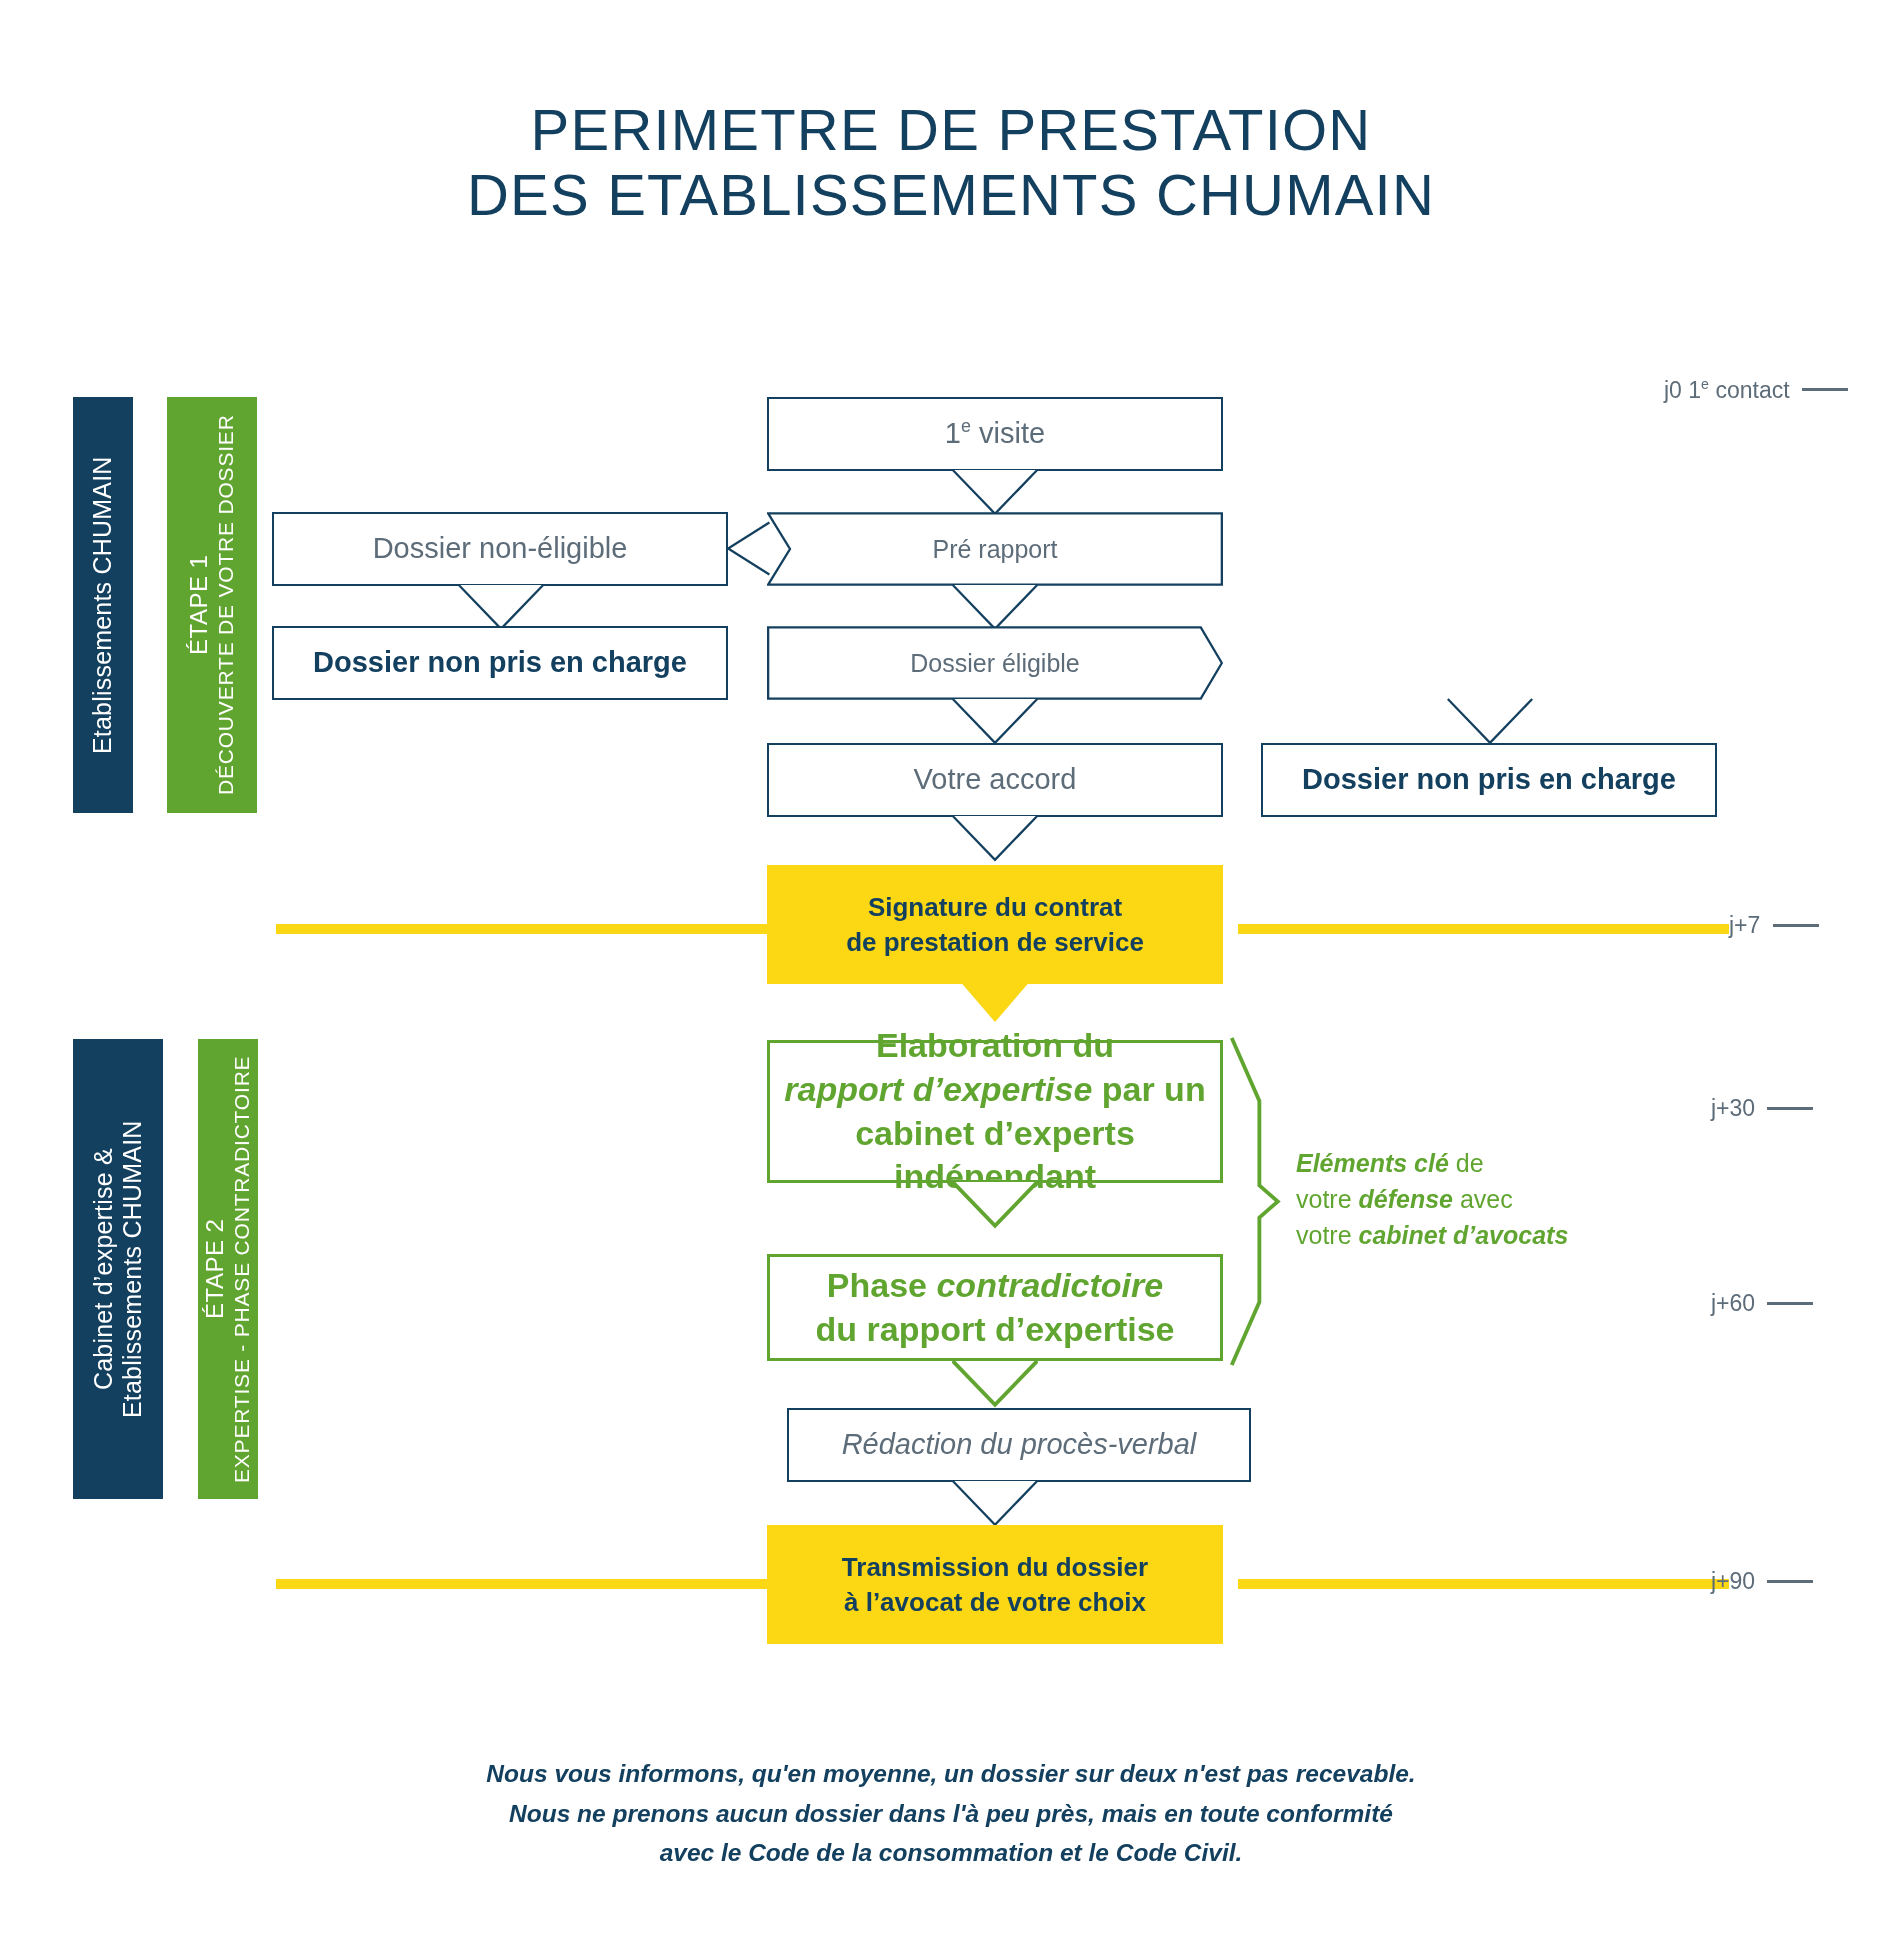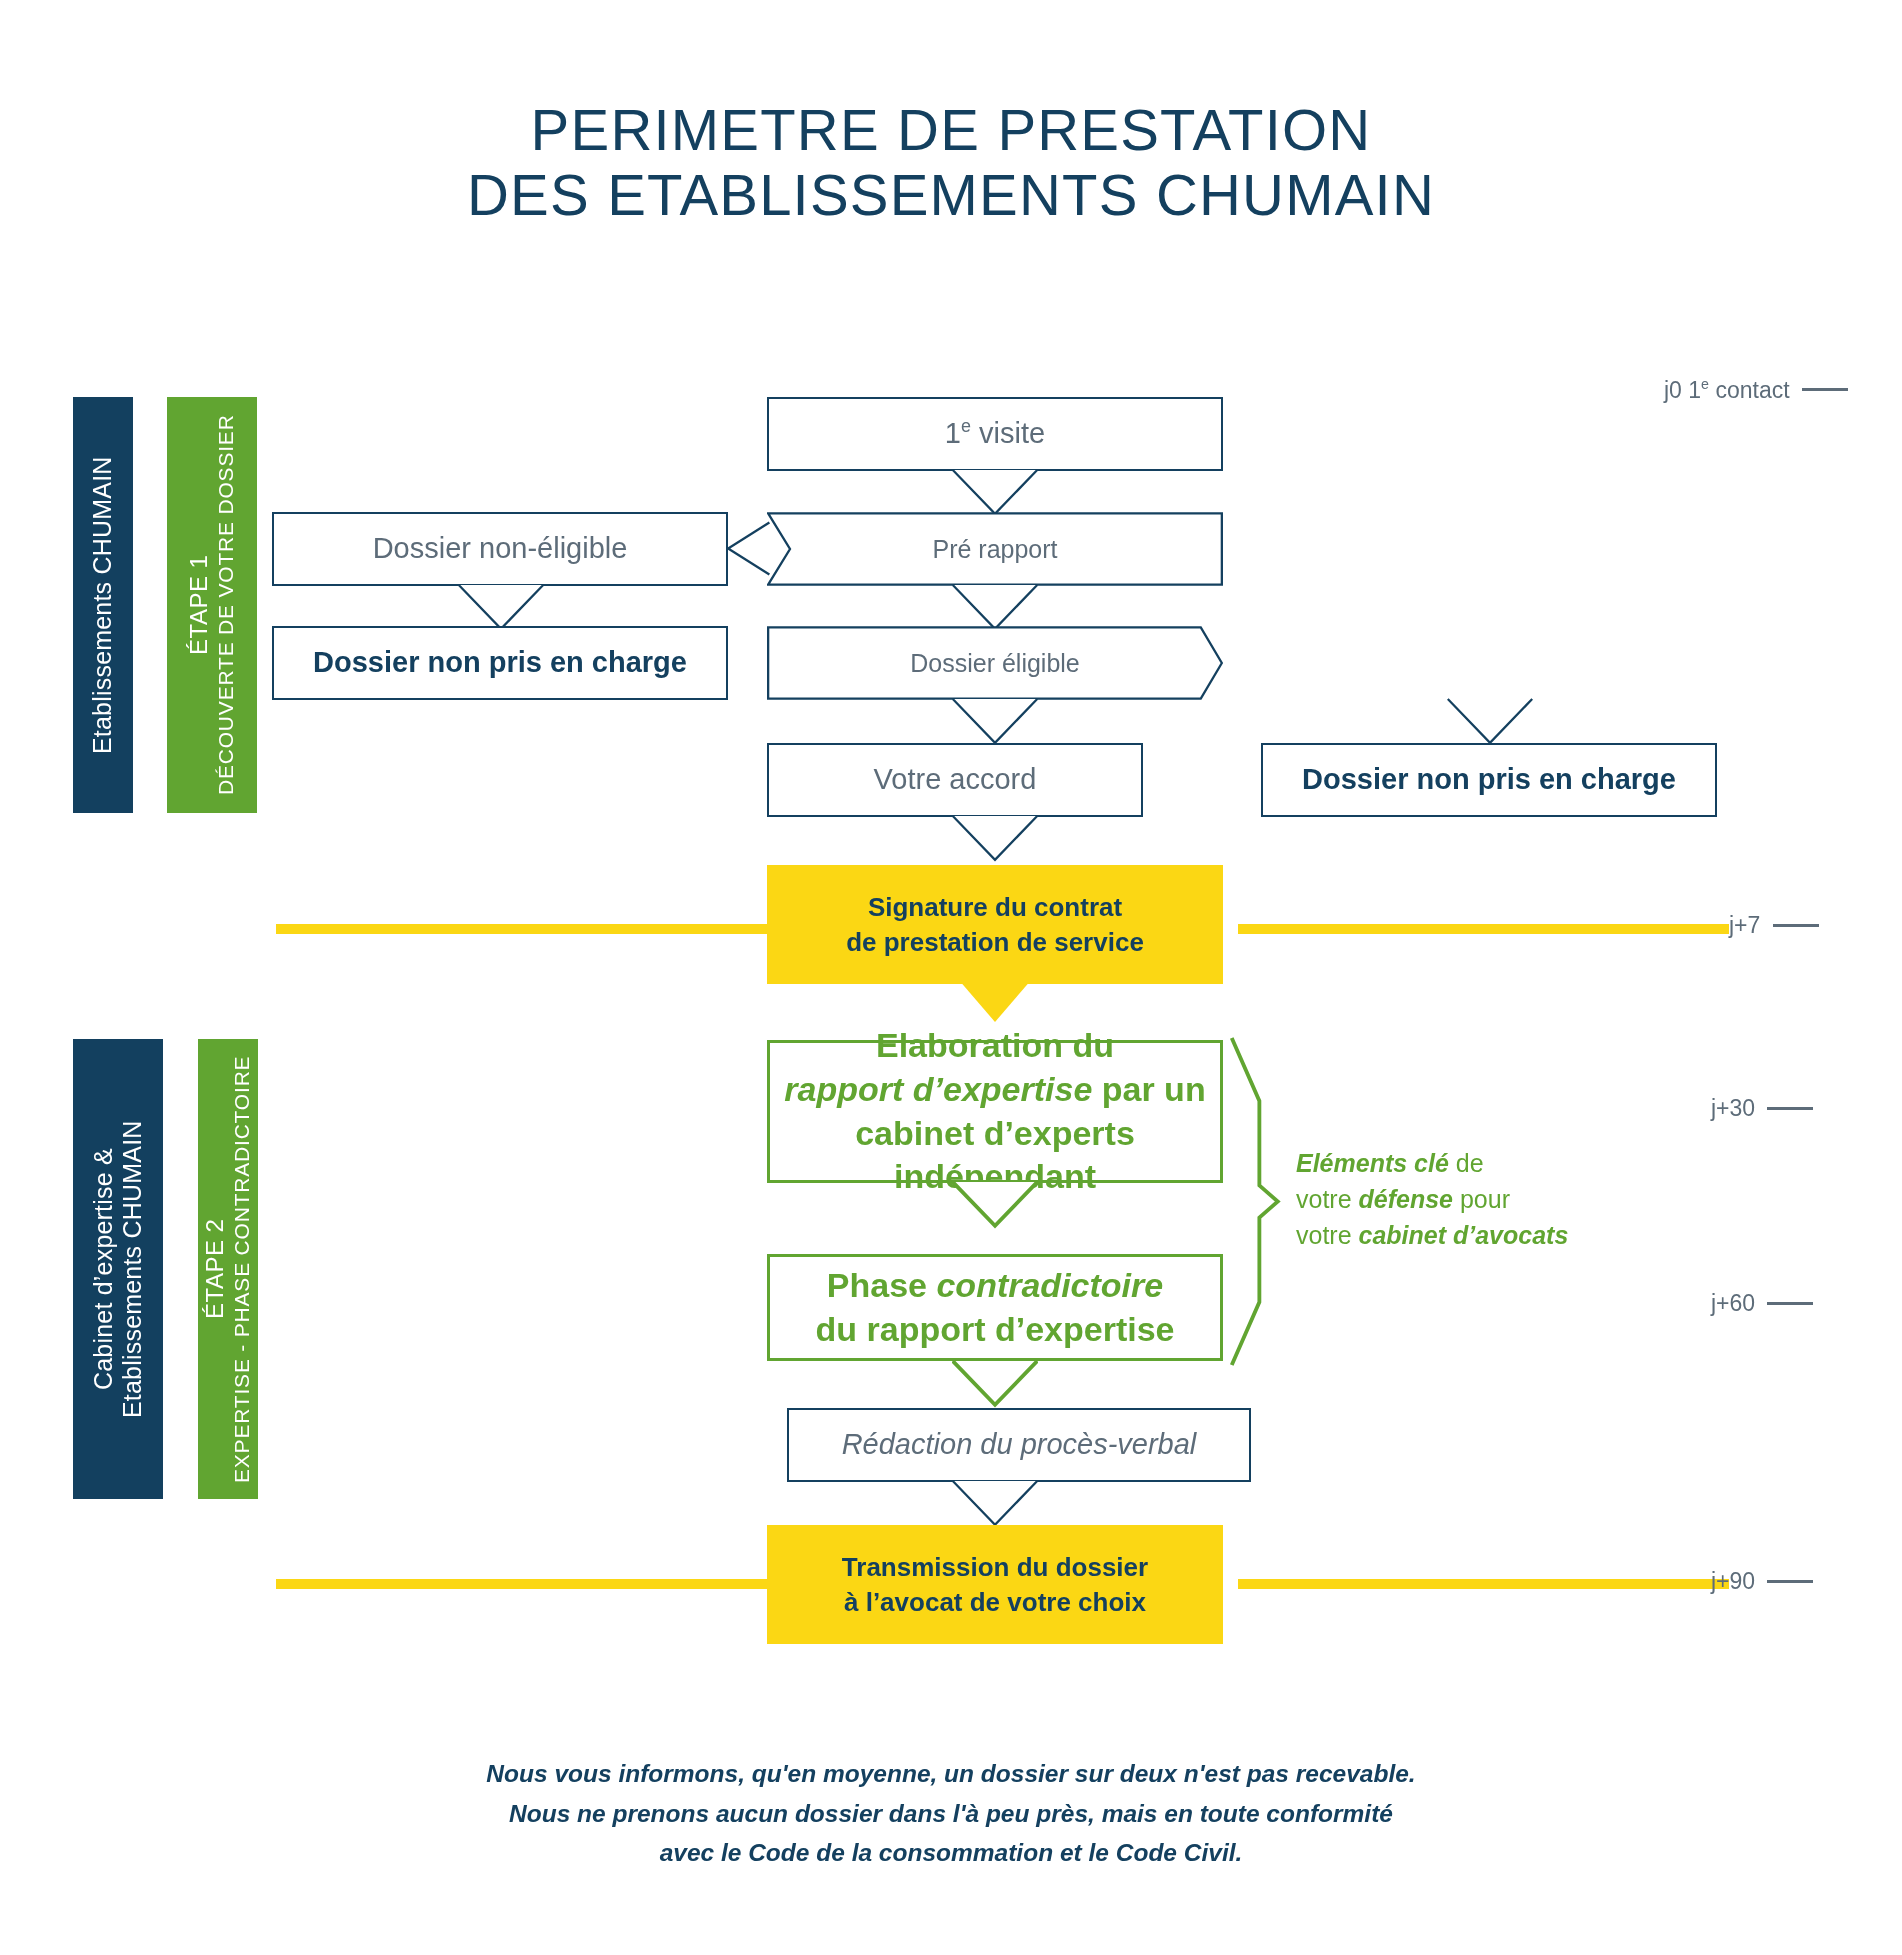--- a/index.html
+++ b/index.html
@@ -152,21 +152,21 @@
     </div>
   </div>
   <svg class="tail abs" style="left:952px;top:698px;" width="86" height="48" viewBox="0 0 112 62">
     <polyline points="1,1 56,58 111,1" fill="#fff" stroke="#14405f" stroke-width="3"></polyline>
   </svg>
 
   <svg class="tail abs" style="left:1447px;top:698px;" width="86" height="48" viewBox="0 0 112 62">
     <polyline points="1,1 56,58 111,1" fill="#fff" stroke="#14405f" stroke-width="3"></polyline>
   </svg>
 
-  <div class="abs box b-navy" style="left:767px;top:743px;width:376px;height:74px;">
+  <div class="abs box b-navy" style="left:767px;top:743px;width:456px;height:74px;">
     <span class="txt">Votre accord</span>
   </div>
   <svg class="tail abs" style="left:952px;top:815px;" width="86" height="48" viewBox="0 0 112 62">
     <polyline points="1,1 56,58 111,1" fill="#fff" stroke="#14405f" stroke-width="3"></polyline>
   </svg>
 
   <div class="abs box b-navy bold" style="left:1261px;top:743px;width:456px;height:74px;">
     <span class="txt">Dossier non pris en charge</span>
   </div>
 
@@ -224,21 +224,21 @@
 
   <svg class="abs" style="left:1227px;top:1035px;" width="54" height="333" viewBox="0 0 70 434">
     <path d="M 6,4 L 42,86 L 42,196 L 66,217 L 42,238 L 42,348 L 6,430" fill="none" stroke="#61a531" stroke-width="5" stroke-linejoin="miter"></path>
   </svg>
 
   <div id="brace-note" class="abs" style="left:1296px;top:1145px;width:429px;">
     <span style="display:block;">
       <b>Eléments clé</b><span> de</span>
     </span>
     <span style="display:block;">
-      <span>votre </span><b>défense</b><span> pour</span>
+      <span>votre </span><b>défense</b><span> avec</span>
     </span>
     <span style="display:block;">
       <span>votre </span><b>cabinet d’avocats</b>
     </span>
   </div>
 
   <div class="abs box b-navy" style="left:787px;top:1408px;width:464px;height:74px;font-style:italic;">
     <span class="txt">Rédaction du procès-verbal</span>
   </div>
   <svg class="tail abs" style="left:952px;top:1480px;" width="86" height="48" viewBox="0 0 112 62">

